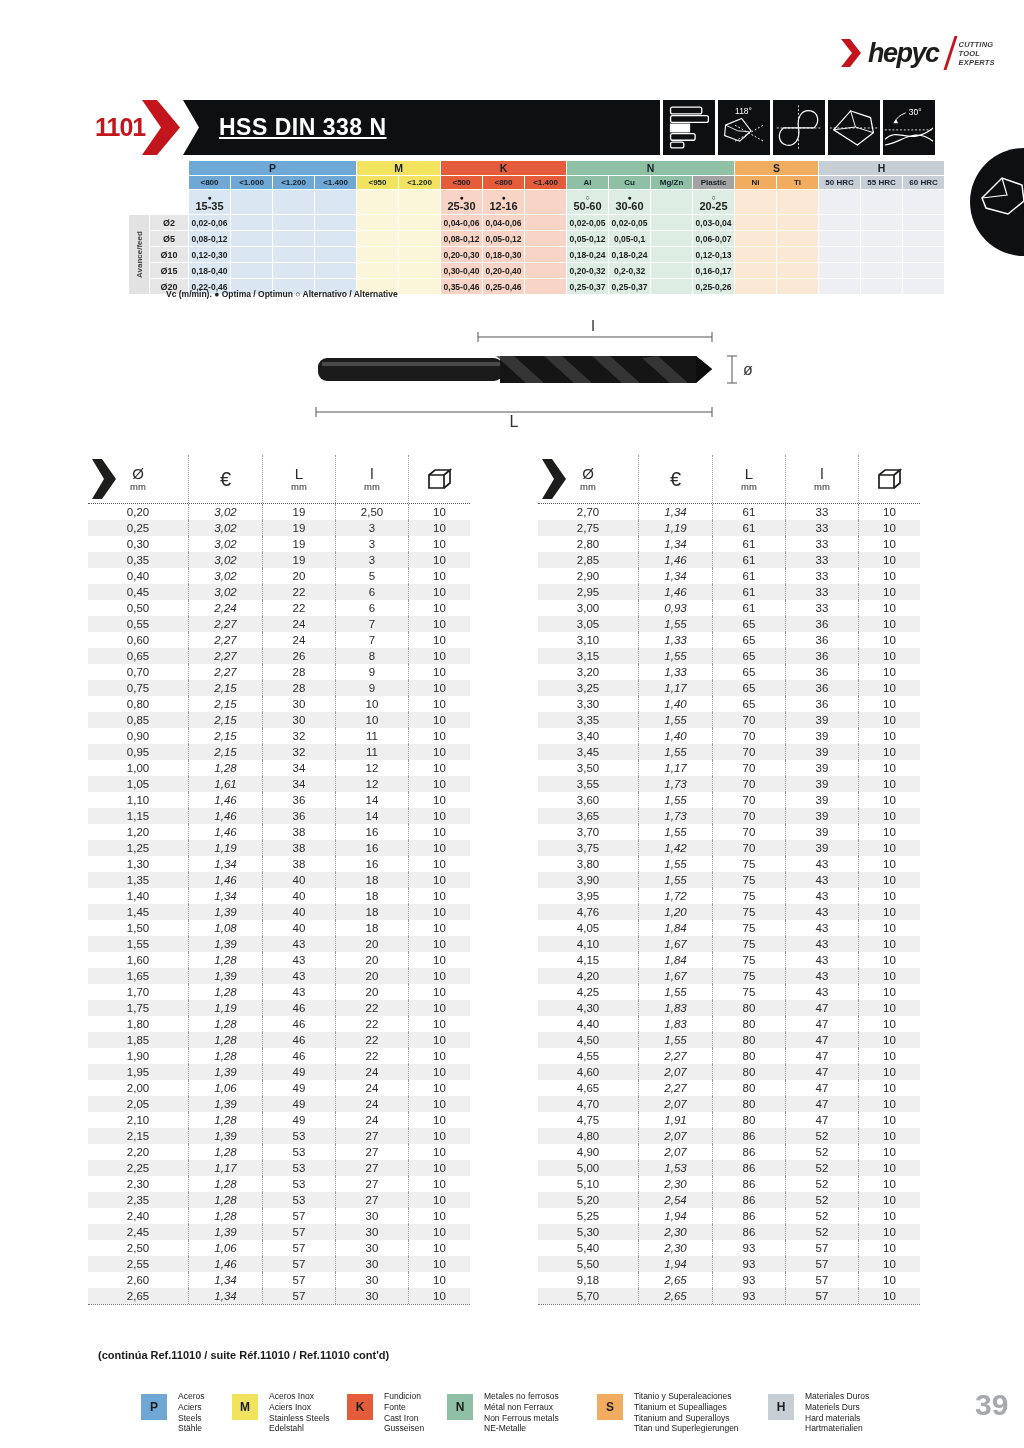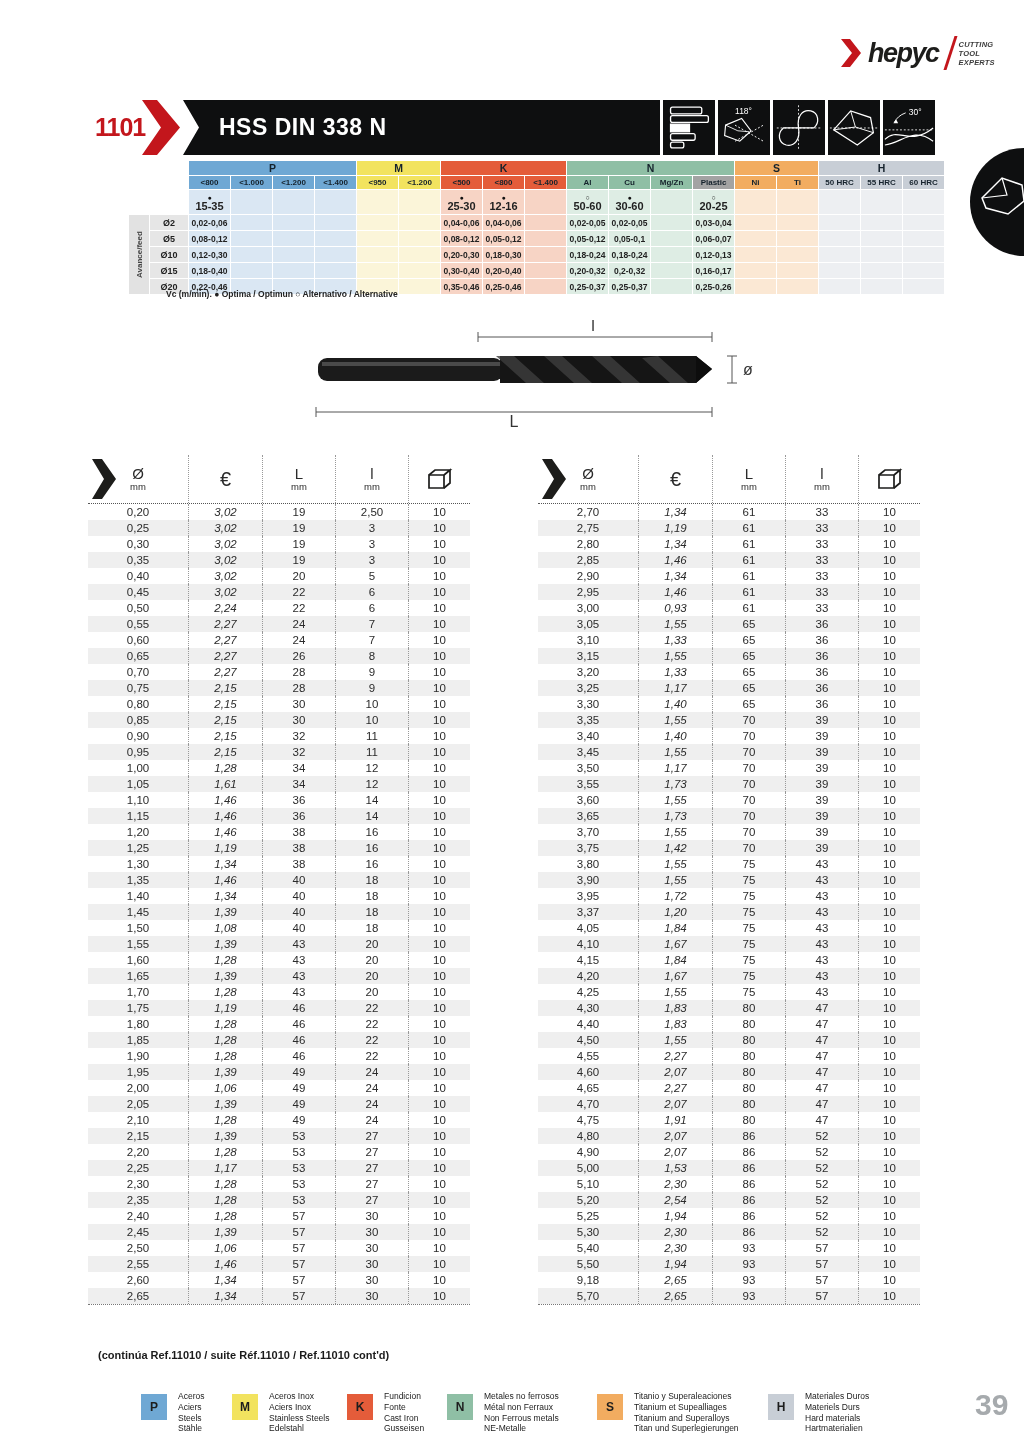--- a/index.html
+++ b/index.html
@@ -15,21 +15,21 @@
   .logo-slash{width:3px;height:34px;background:#c3161c;transform:skewX(-18deg);margin:0 7px 0 10px;}
   .logo-tag{font-size:7.5px;font-weight:bold;font-style:italic;color:#3c3c3c;line-height:9px;letter-spacing:0.2px;}
 
   
   .ref-banner{position:absolute;left:95px;top:100px;width:840px;height:55px;}
   .ref-num{position:absolute;left:0;top:13px;font-size:25px;font-weight:bold;color:#c3161c;letter-spacing:-1px;}
   .red-chevron{position:absolute;left:47px;top:0;width:38px;height:55px;}
   .black-banner{position:absolute;left:88px;top:0;right:0;bottom:0;background:#0e0f10;
                 clip-path:polygon(0 0,100% 0,100% 100%,0 100%,16px 50%);
                 display:flex;align-items:center;}
-  .product-name{color:#fff;font-size:23px;font-weight:bold;padding-left:36px;letter-spacing:0.5px;}
+  .product-name{color:#fff;font-size:23px;font-weight:bold;padding-left:36px;letter-spacing:0.5px;text-decoration:underline;}
   .tech-icons{position:absolute;right:0;top:0;bottom:0;display:flex;}
   .tech-box{width:55px;height:55px;background:#0e0f10;border-left:3px solid #fff;box-sizing:border-box;position:relative;}
   .tech-box svg{position:absolute;inset:0;width:100%;height:100%;}
   .tech-box text{fill:#fff;font-size:9px;font-family:"Liberation Sans",sans-serif;}
 
   
   .side-tab{position:absolute;right:0;top:148px;width:54px;height:108px;background:#0e0f10;
             border-radius:54px 0 0 54px;}
   .side-tab svg{position:absolute;inset:0;width:100%;height:100%;}
 
@@ -967,21 +967,21 @@
           <span>10</span>
         </div>
         <div class="pt-row">
           <span>3,95</span>
           <span class="c-eur">1,72</span>
           <span>75</span>
           <span>43</span>
           <span>10</span>
         </div>
         <div class="pt-row alt">
-          <span>3,37</span>
+          <span>4,76</span>
           <span class="c-eur">1,20</span>
           <span>75</span>
           <span>43</span>
           <span>10</span>
         </div>
         <div class="pt-row">
           <span>4,05</span>
           <span class="c-eur">1,84</span>
           <span>75</span>
           <span>43</span>

